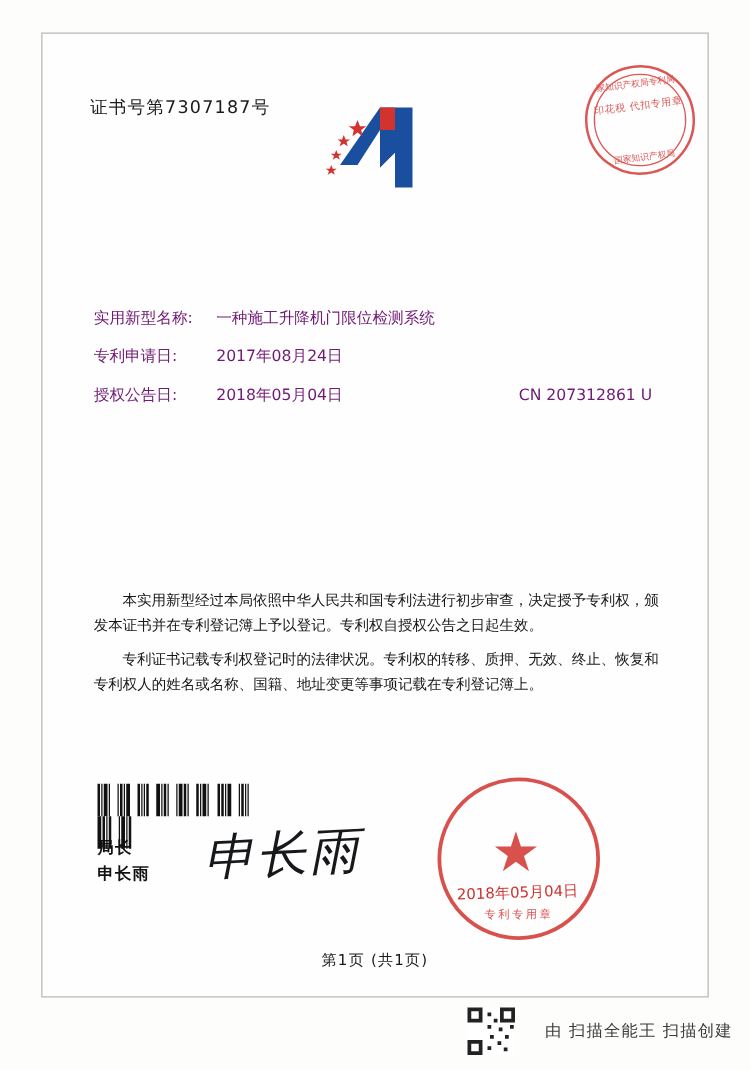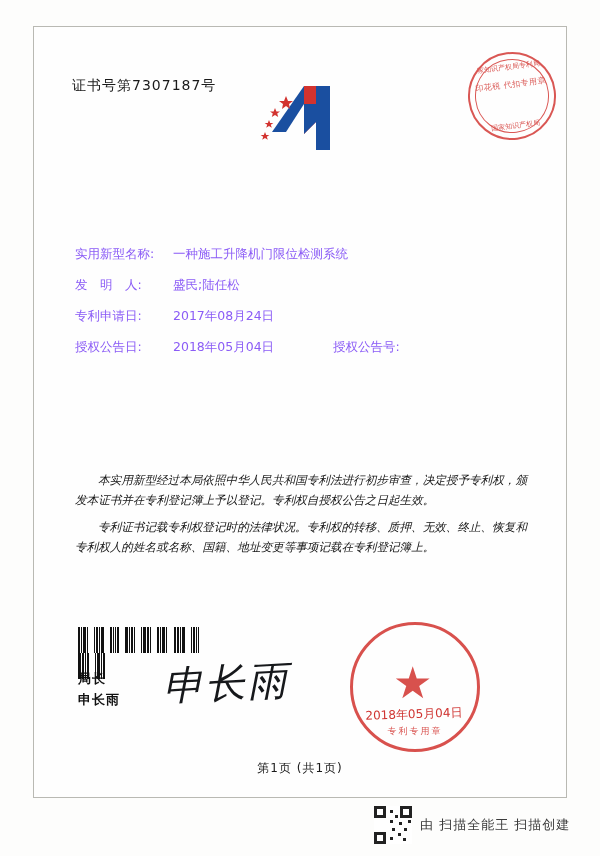--- a/index.html
+++ b/index.html
@@ -108,21 +108,21 @@
     font-family: "DejaVu Sans", sans-serif;
   }
 
   
   .fields {
     position: absolute;
     left: 75px;
     top: 238px;
     width: 450px;
     font-size: 12.5px;
-    color: #8b5cf6;
+    color: #701a75;
   }
   .field-row {
     position: relative;
     height: 31px;
     line-height: 31px;
     white-space: nowrap;
   }
   .field-label {
     display: inline-block;
     width: 94px;
@@ -152,21 +152,20 @@
     top: 470px;
     width: 452px;
     font-size: 11.6px;
     line-height: 20px;
     color: #161616;
     text-align: justify;
   }
   .body-text p {
     margin: 0 0 7px 0;
     text-indent: 23px;
-    font-style: italic;
   }
 
   
   .barcode {
     position: absolute;
     left: 78px;
     top: 627px;
     width: 124px;
     height: 26px;
   }
@@ -263,21 +262,21 @@
     letter-spacing: 1px;
   }
 
   
   .scan-mark {
     position: absolute;
     left: 374px;
     top: 806px;
     display: flex;
     align-items: center;
-    gap: 8px;
+    gap: 24px;
   }
   .qr {
     width: 38px;
     height: 38px;
     position: relative;
     background: #fff;
   }
   .qr i {
     position: absolute;
     background: #222;
@@ -320,31 +319,27 @@
     </svg>
   </div>
 
 
   <div class="fields">
     <div class="field-row">
       <span class="field-label">实用新型名称:</span>
       <span class="field-value">一种施工升降机门限位检测系统</span>
     </div>
     <div class="field-row">
-      <span class="field-label">发　明　人:</span>
-      <span class="field-value">盛民;陆任松</span>
-    </div>
-    <div class="field-row">
       <span class="field-label">专利申请日:</span>
       <span class="field-value">2017年08月24日</span>
     </div>
     <div class="field-row">
       <span class="field-label">授权公告日:</span>
       <span class="field-value">2018年05月04日</span>
-      <span class="second-label">授权公告号:</span>
+      <span class="second-value">CN 207312861 U</span>
     </div>
   </div>
 
   <div class="body-text">
     <p>本实用新型经过本局依照中华人民共和国专利法进行初步审查，决定授予专利权，颁发本证书并在专利登记簿上予以登记。专利权自授权公告之日起生效。</p>
     <p>专利证书记载专利权登记时的法律状况。专利权的转移、质押、无效、终止、恢复和专利权人的姓名或名称、国籍、地址变更等事项记载在专利登记簿上。</p>
   </div>
 
   <div class="barcode">
     <span style="width:2px"></span><span style="width:1px"></span><span style="width:3px"></span><span style="width:1px"></span>

